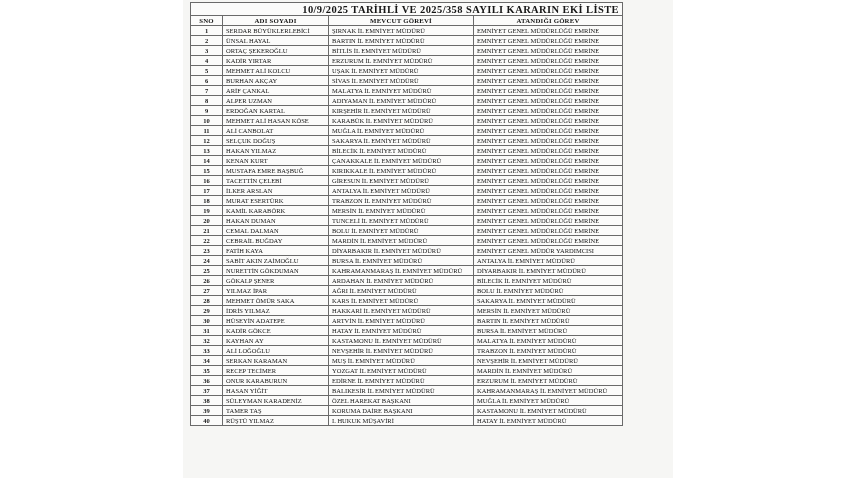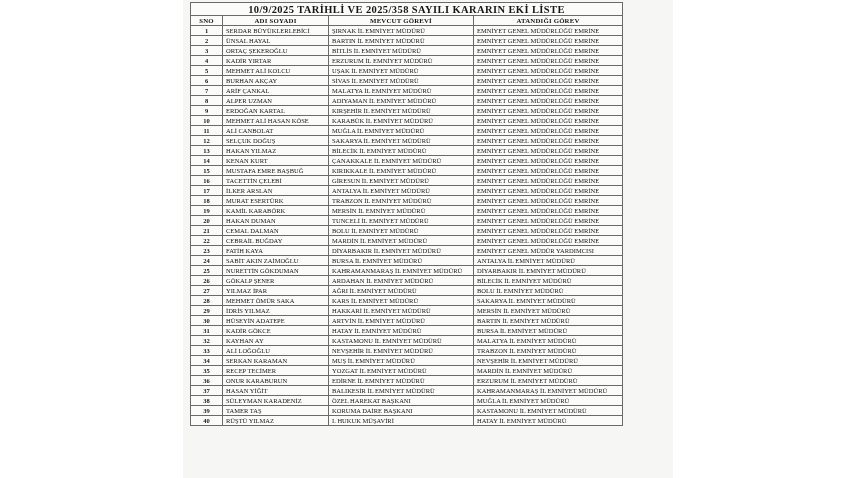--- a/index.html
+++ b/index.html
@@ -33,21 +33,21 @@
     color: #161616;
     white-space: nowrap;
     overflow: hidden;
     padding: 0 3px;
     box-sizing: border-box;
   }
   th.doc-title {
     height: 13px;
     font-size: 10.5px;
     font-weight: bold;
-    text-align: center;
+    text-align: right;
     letter-spacing: 0.4px;
     padding: 0;
   }
   tr.cols th {
     height: 10px;
     font-size: 6.8px;
     font-weight: bold;
     text-align: center;
     letter-spacing: 0.2px;
   }

